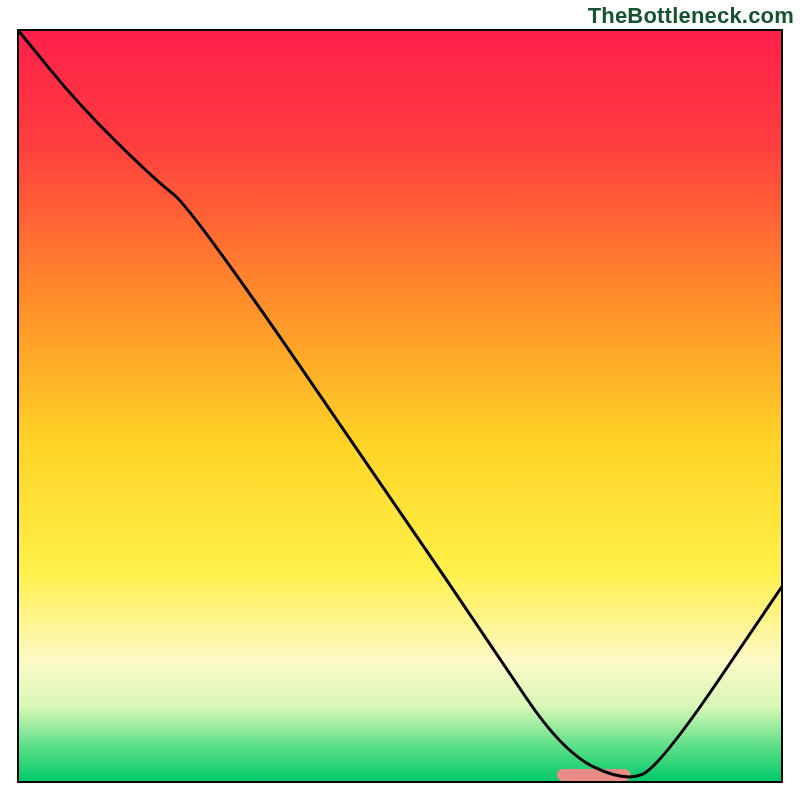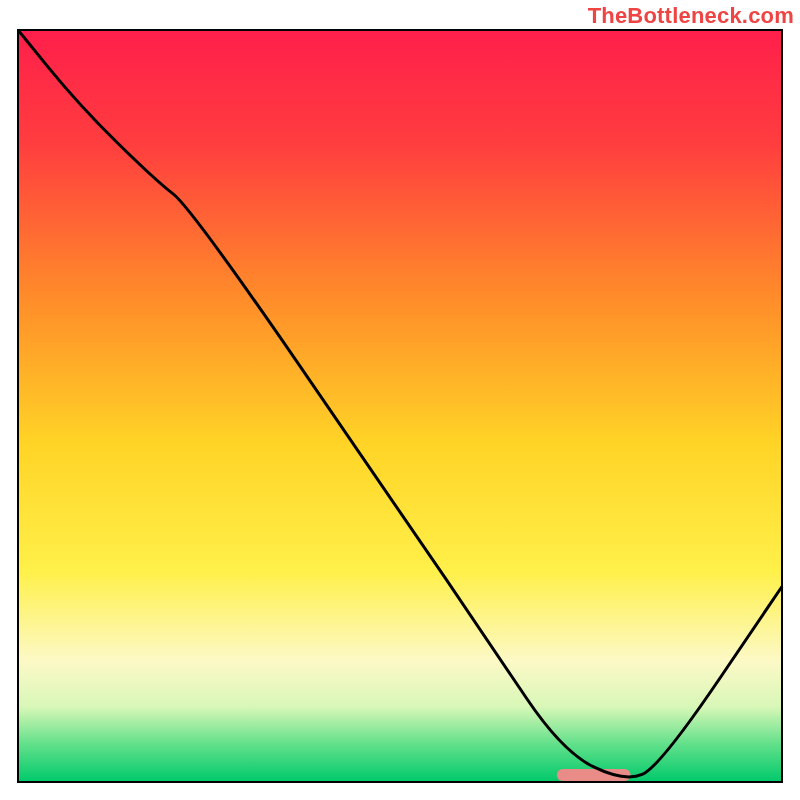--- a/index.html
+++ b/index.html
@@ -15,21 +15,21 @@
     position: relative;
     width: 800px;
     height: 800px;
   }
   .watermark {
     position: absolute;
     top: 3px;
     right: 6px;
     font-size: 22px;
     font-weight: 600;
-    color: #ef4444;
+    color: #14532d;
     letter-spacing: 0.2px;
     z-index: 5;
     margin-left: 28px;
   }
   svg {
     position: absolute;
     top: 0;
     left: 0;
   }
 </style>

